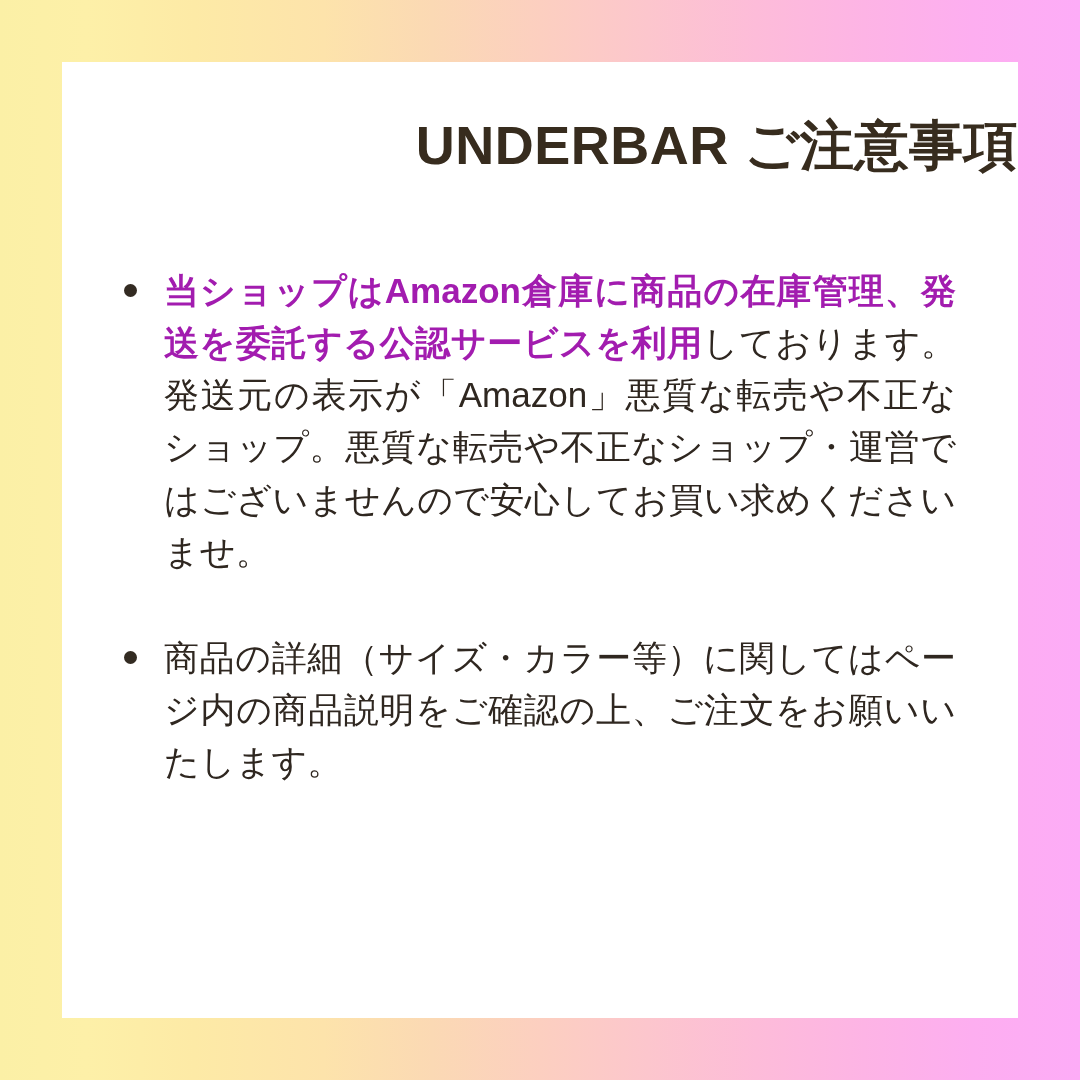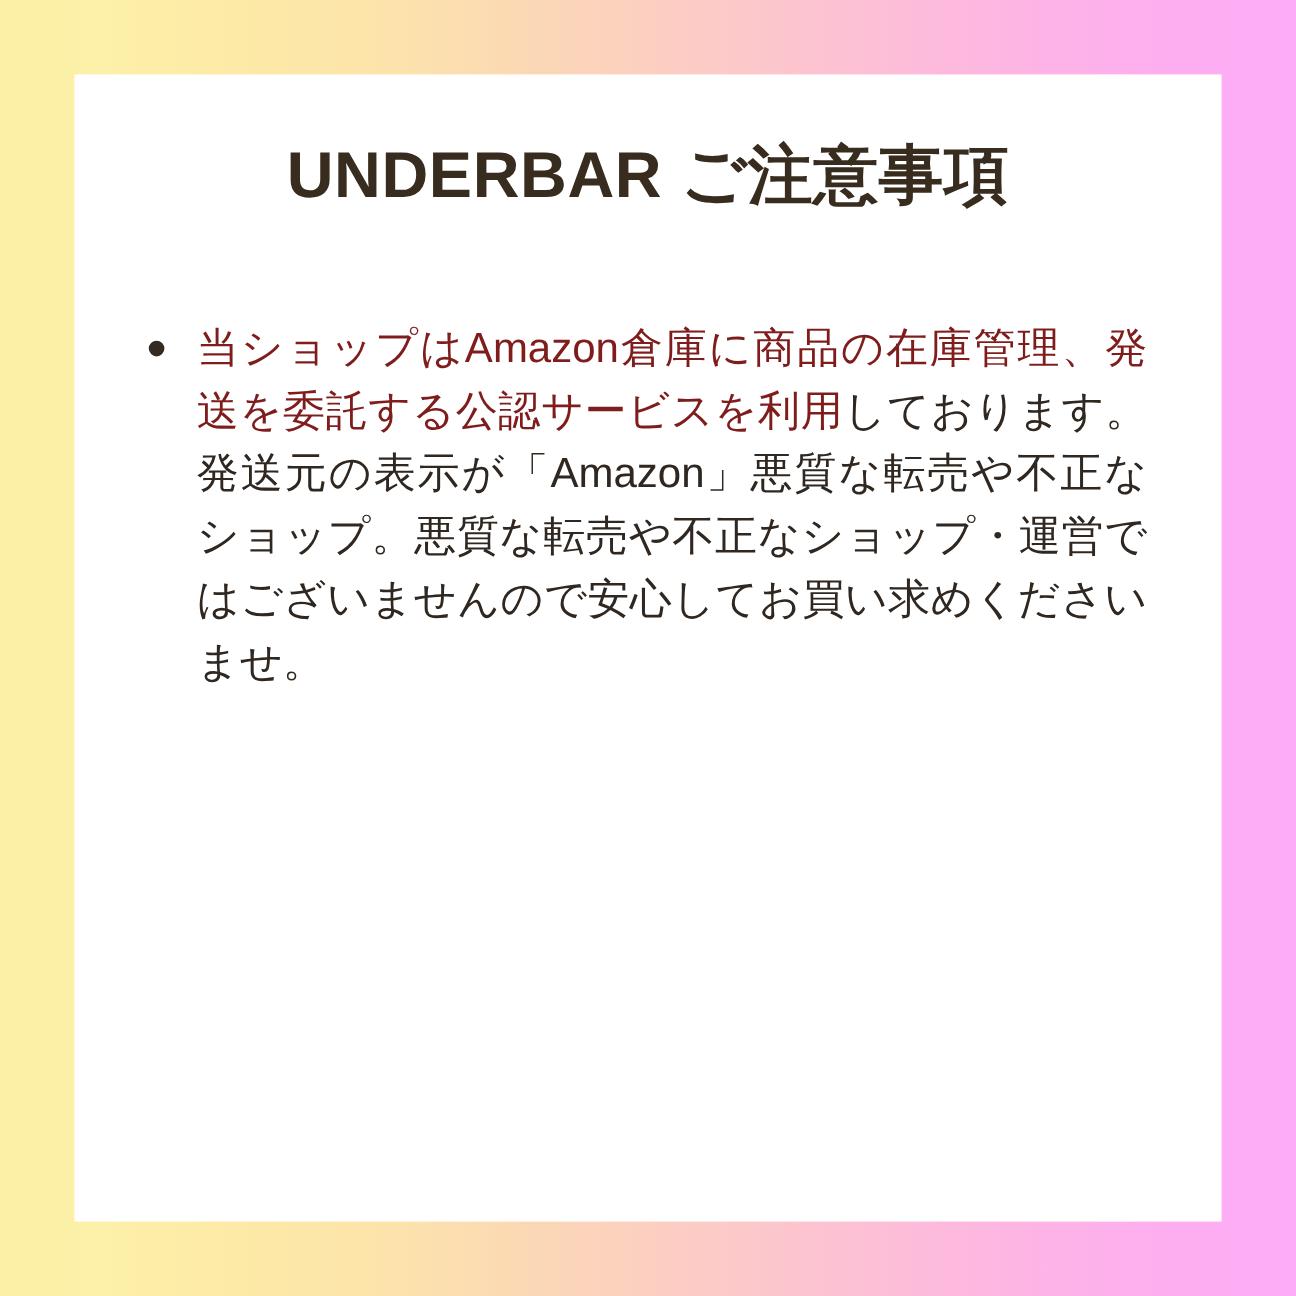--- a/index.html
+++ b/index.html
@@ -43,21 +43,21 @@
     height: 956px;
     background: #ffffff;
   }
 
   
   .title {
     position: absolute;
     left: 0;
     top: 48px;
     width: 956px;
-    text-align: center;
+    text-align: right;
     font-size: 54px;
     font-weight: bold;
     letter-spacing: 0.5px;
     color: #372c1e;
     white-space: nowrap;
   }
 
   
   .notices {
     position: absolute;
@@ -84,35 +84,39 @@
     left: 0px;
     top: 19px;
     width: 13px;
     height: 13px;
     border-radius: 50%;
     background: #332b22;
   }
 
   .notice-text { display: block; }
 
-  .strong { font-weight: normal; color: #7f1d1d; }
+  .strong { font-weight: bold; color: #a21caf; }
 </style>
 </head>
 <body>
 
 <div id="stage">
 
   <div id="card">
 
     <div class="title">UNDERBAR ご注意事項</div>
 
     <div class="notices">
 
       <div class="notice-item">
         <span class="bullet-dot"></span>
         <span class="notice-text"><span class="strong">当ショップはAmazon倉庫に商品の在庫管理、発送を委託する公認サービスを利用</span><span>しております。発送元の表示が「Amazon」悪質な転売や不正なショップ。悪質な転売や不正なショップ・運営ではございませんので安心してお買い求めくださいませ。</span></span>
       </div>
 
 
+      <div class="notice-item">
+        <span class="bullet-dot"></span>
+        <span class="notice-text"><span>商品の詳細（サイズ・カラー等）に関してはページ内の商品説明をご確認の上、ご注文をお願いいたします。</span></span>
+      </div>
 
     </div>
   </div>
 </div>
 
 </body></html>

